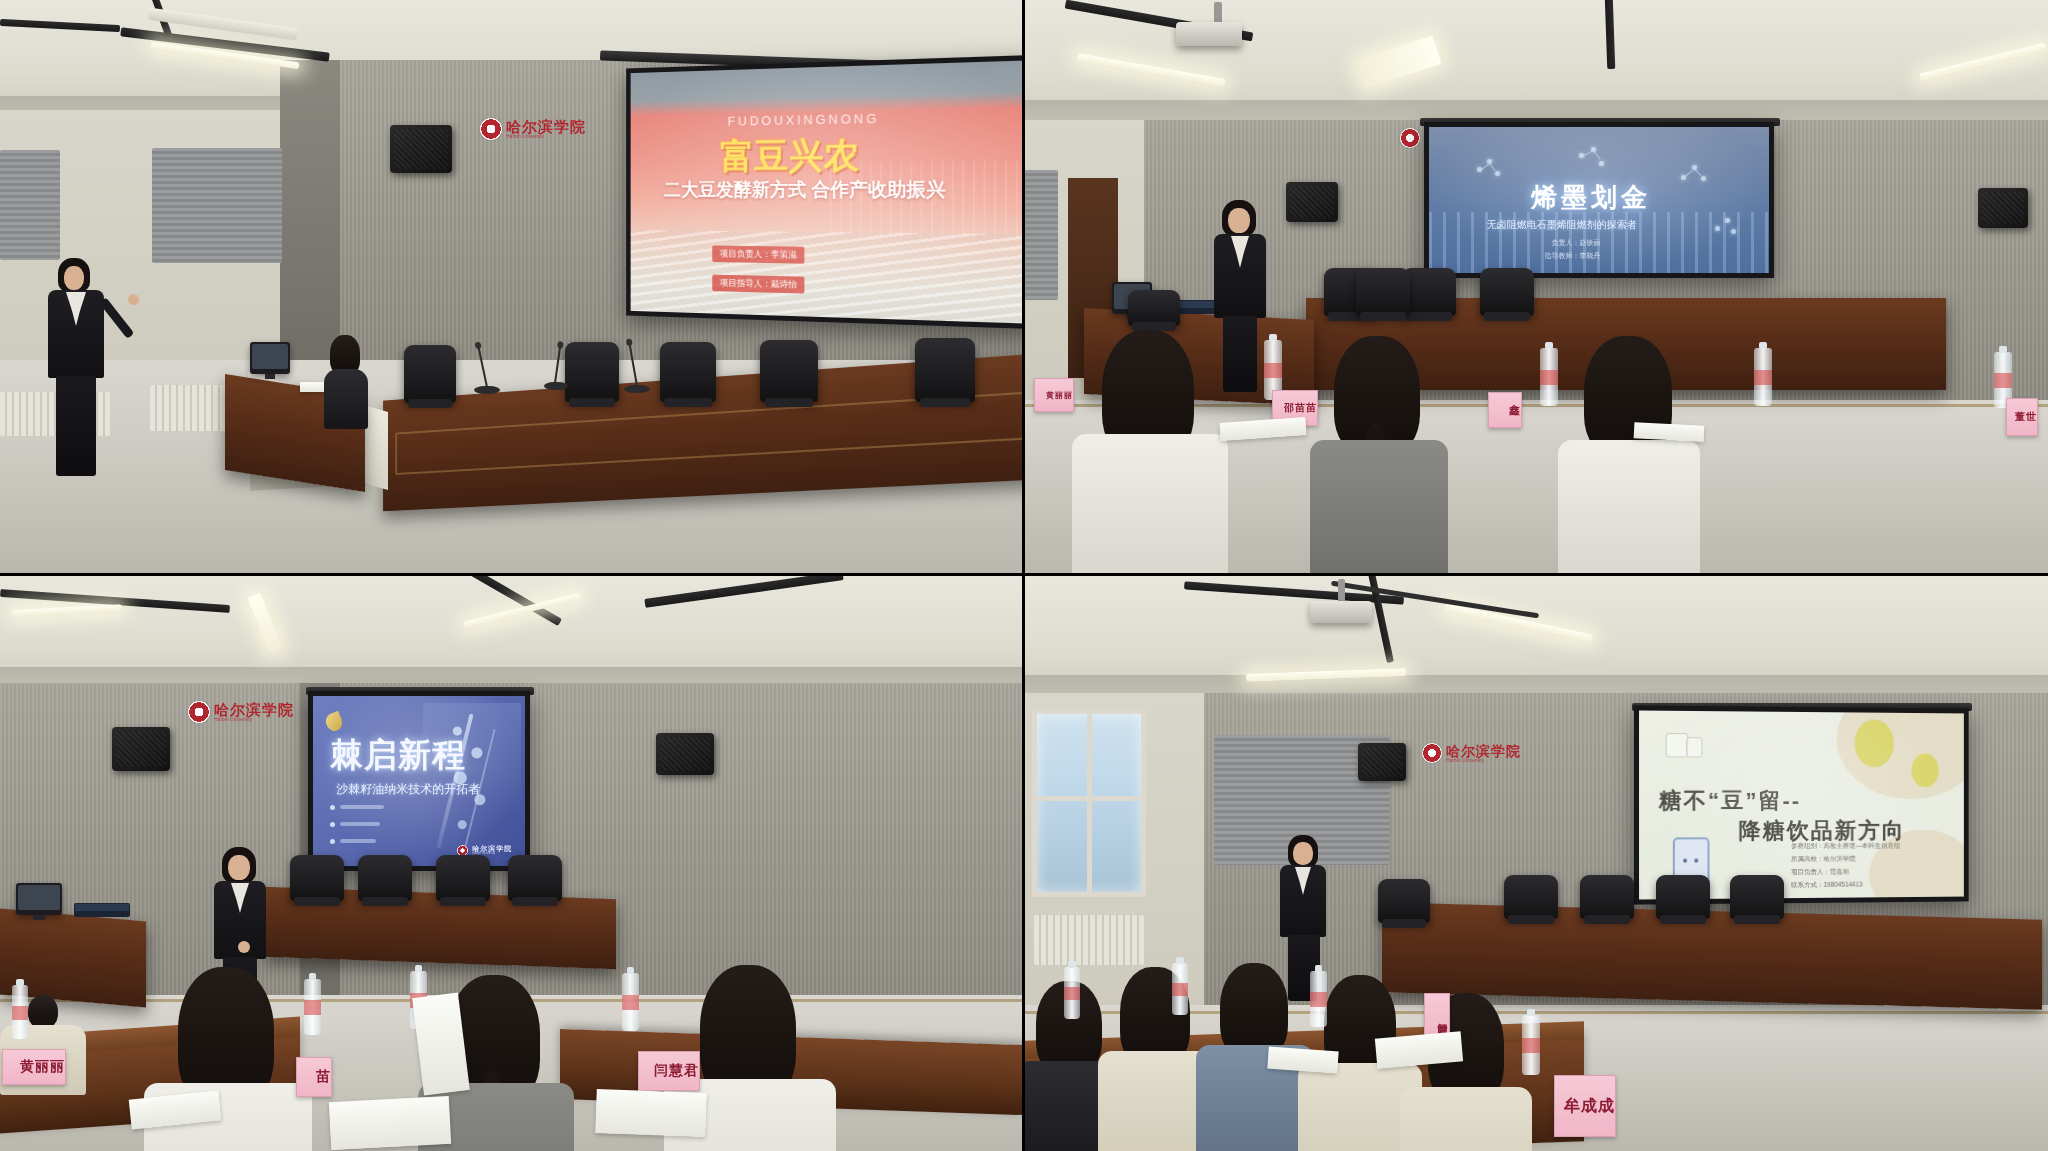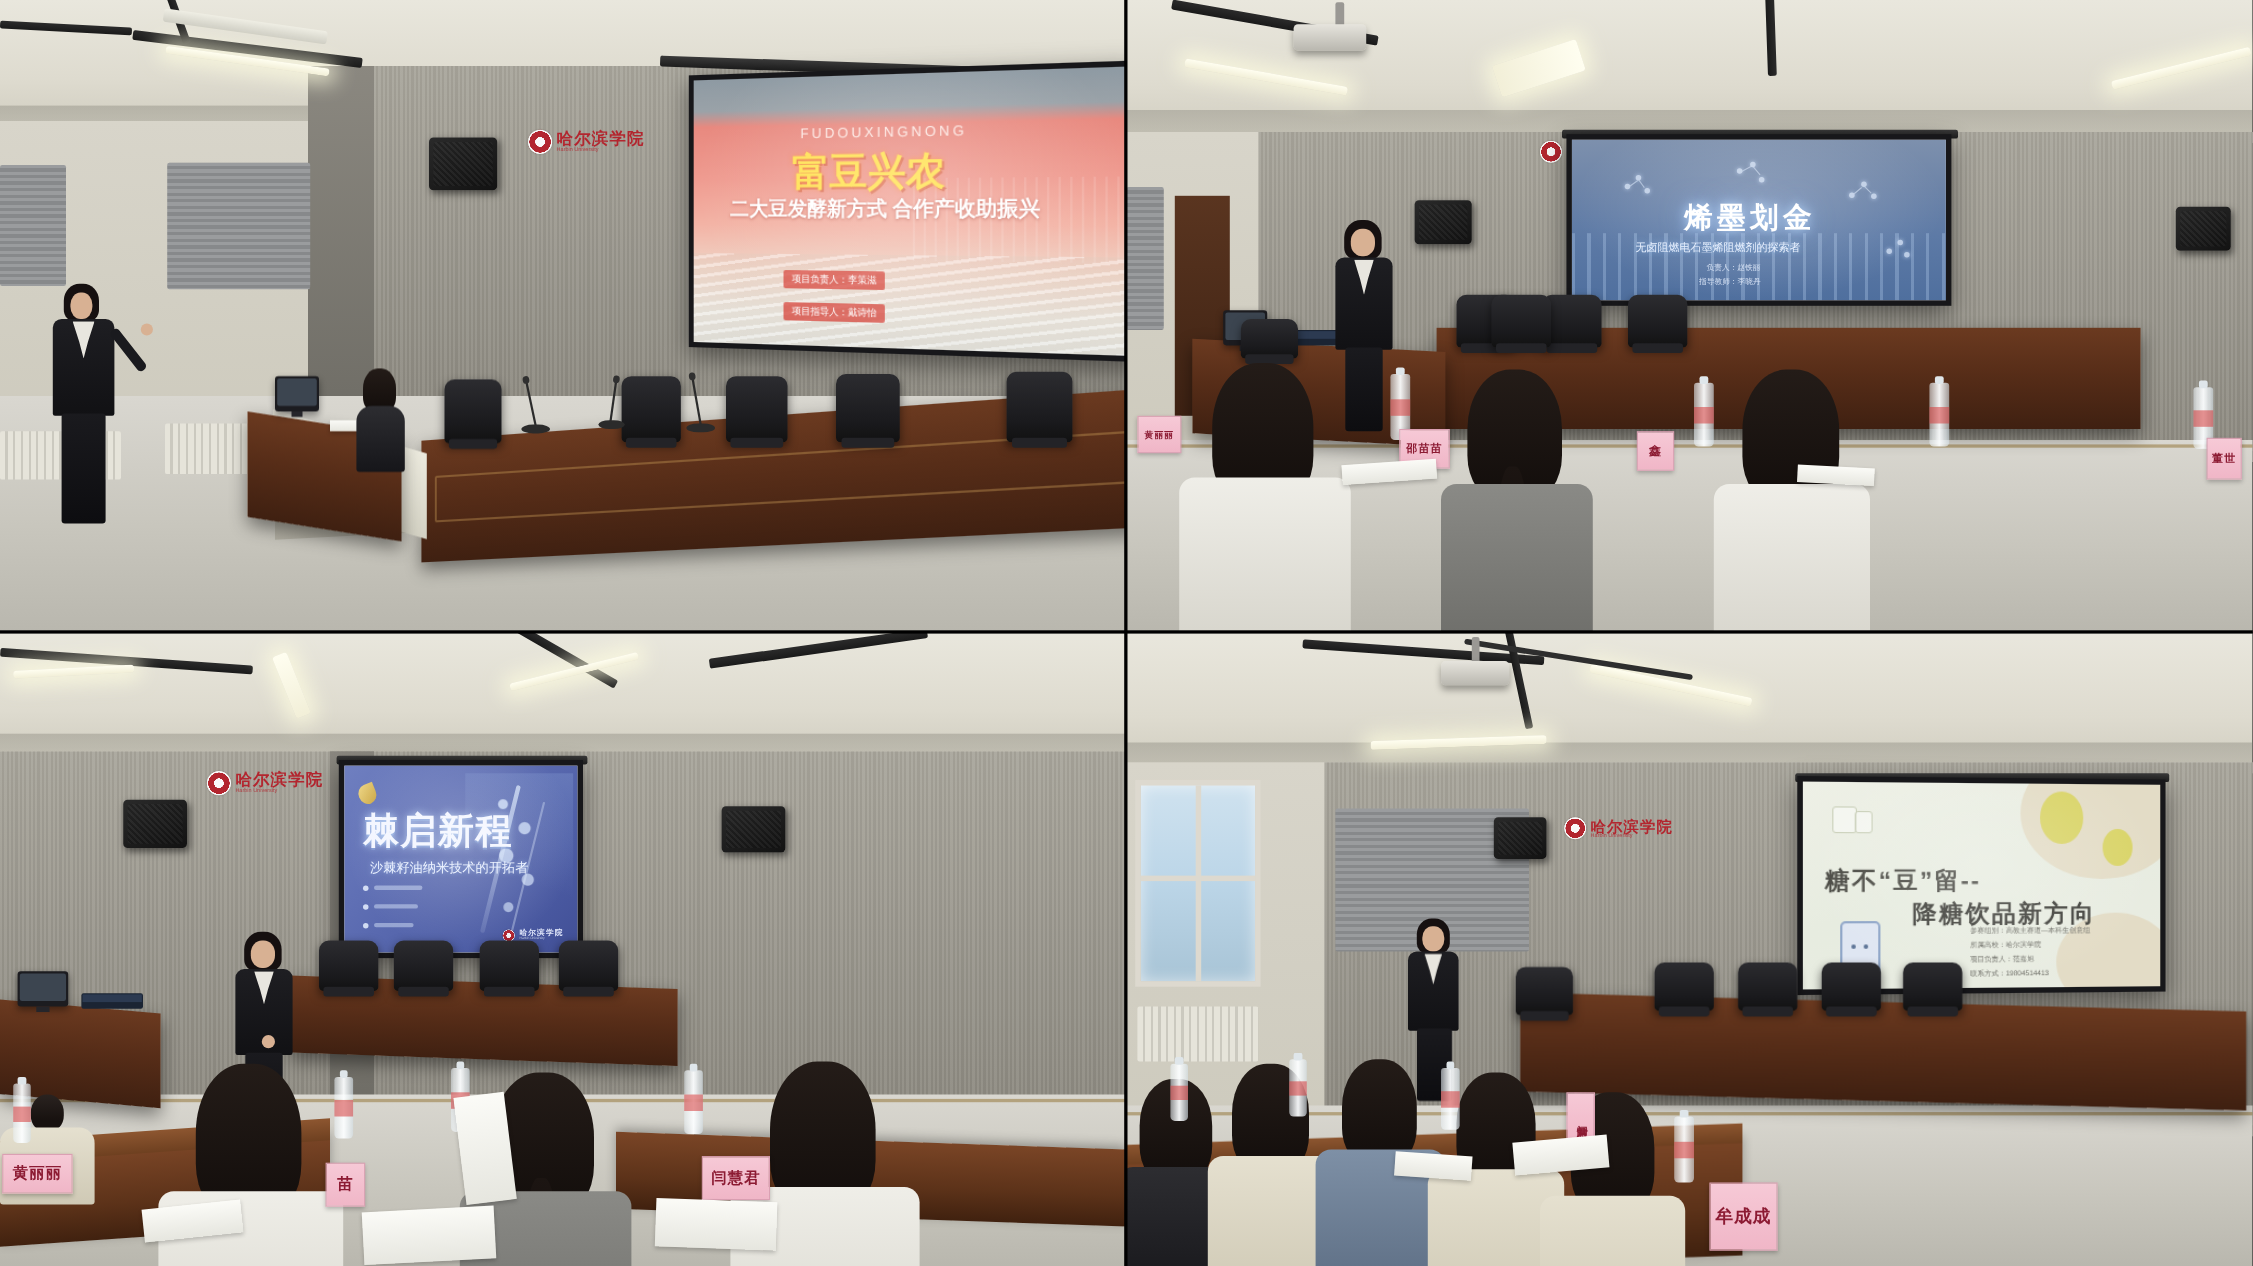--- a/index.html
+++ b/index.html
@@ -338,21 +338,21 @@
   }
   .presenter .p-legs { position:absolute; background: linear-gradient(180deg,#1a1a1e,#0d0d10); }
   .presenter .p-arm  { position:absolute; background:#1a1a1e; border-radius:4px; transform-origin: top center;}
   .presenter .p-hand { position:absolute; background:#d8b193; border-radius:50%; }
 
   
   .placard {
     position:absolute;
     background: linear-gradient(180deg,#f6c9d6 0%, #f0b6c7 100%);
     border:1px solid #dba0b3;
-    display:flex; align-items:center; justify-content:center;
+    display:flex; align-items:center; justify-content:flex-end;
     box-shadow: 0 2px 4px rgba(0,0,0,.25);
     overflow:hidden;
   }
   .placard span {
     color:#8c1b33; font-weight:700; letter-spacing:1px;
     writing-mode: horizontal-tb; white-space:nowrap;
   }
 
   .bottle {
     position:absolute;

